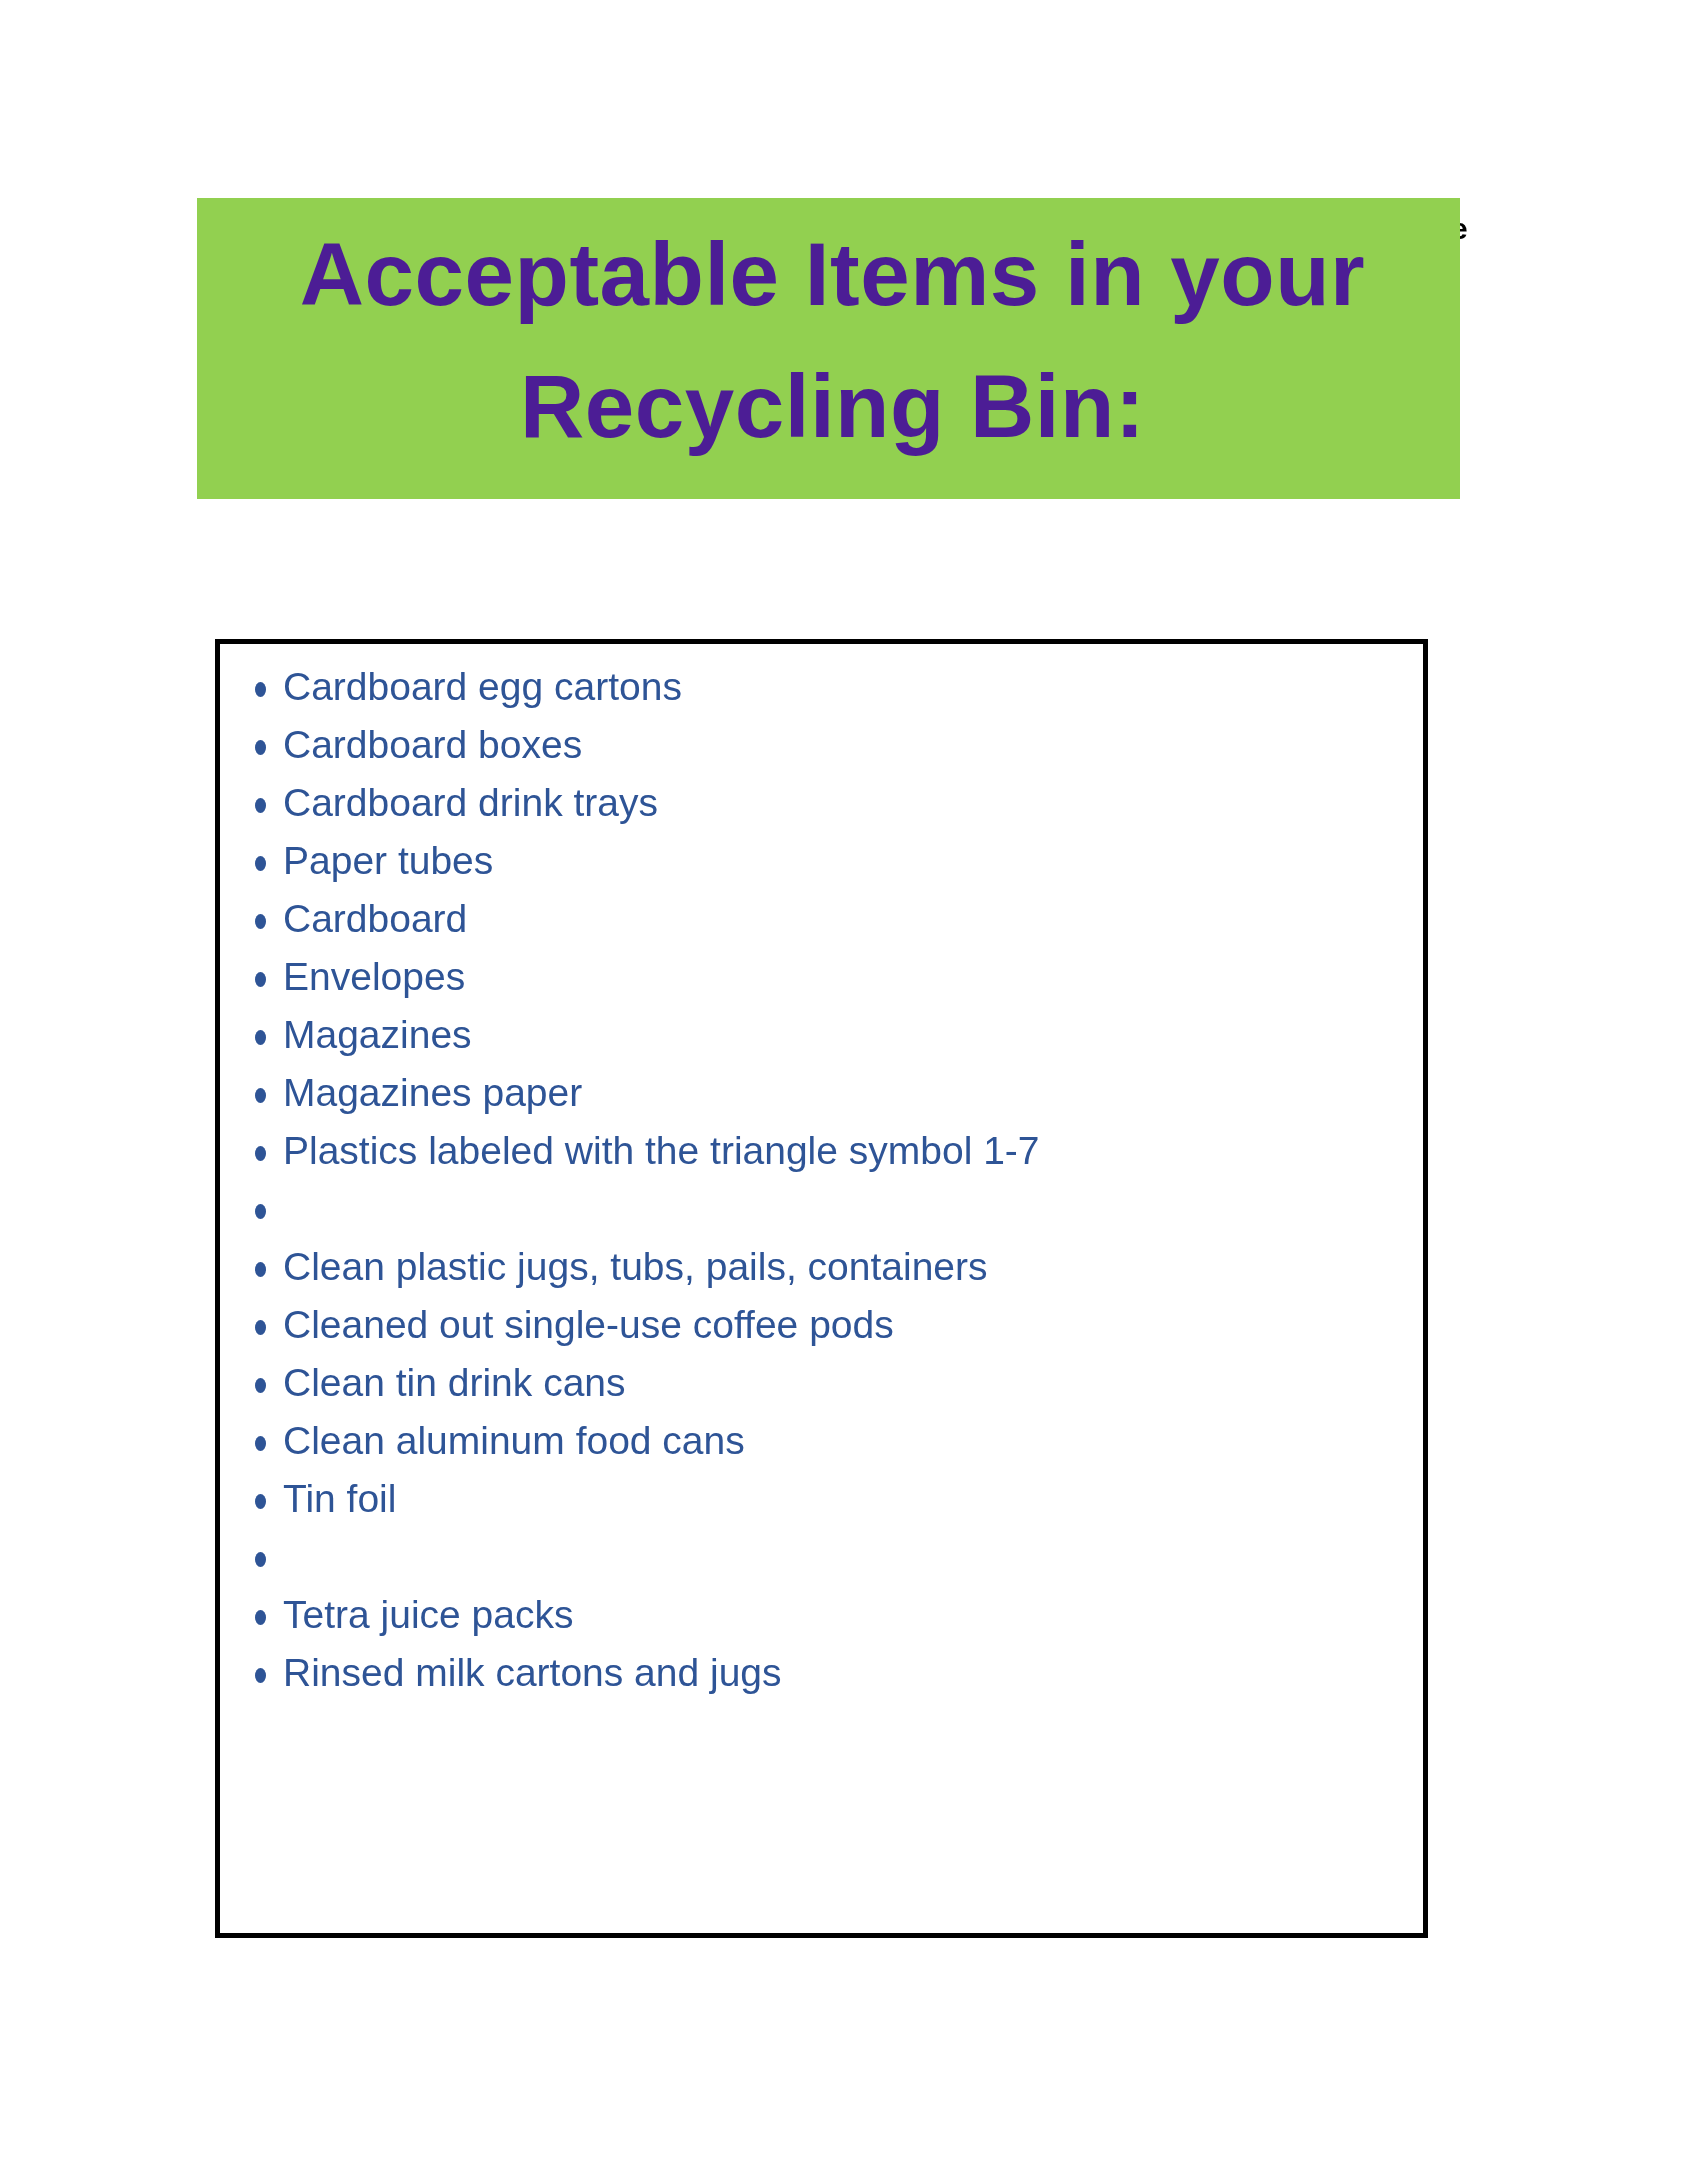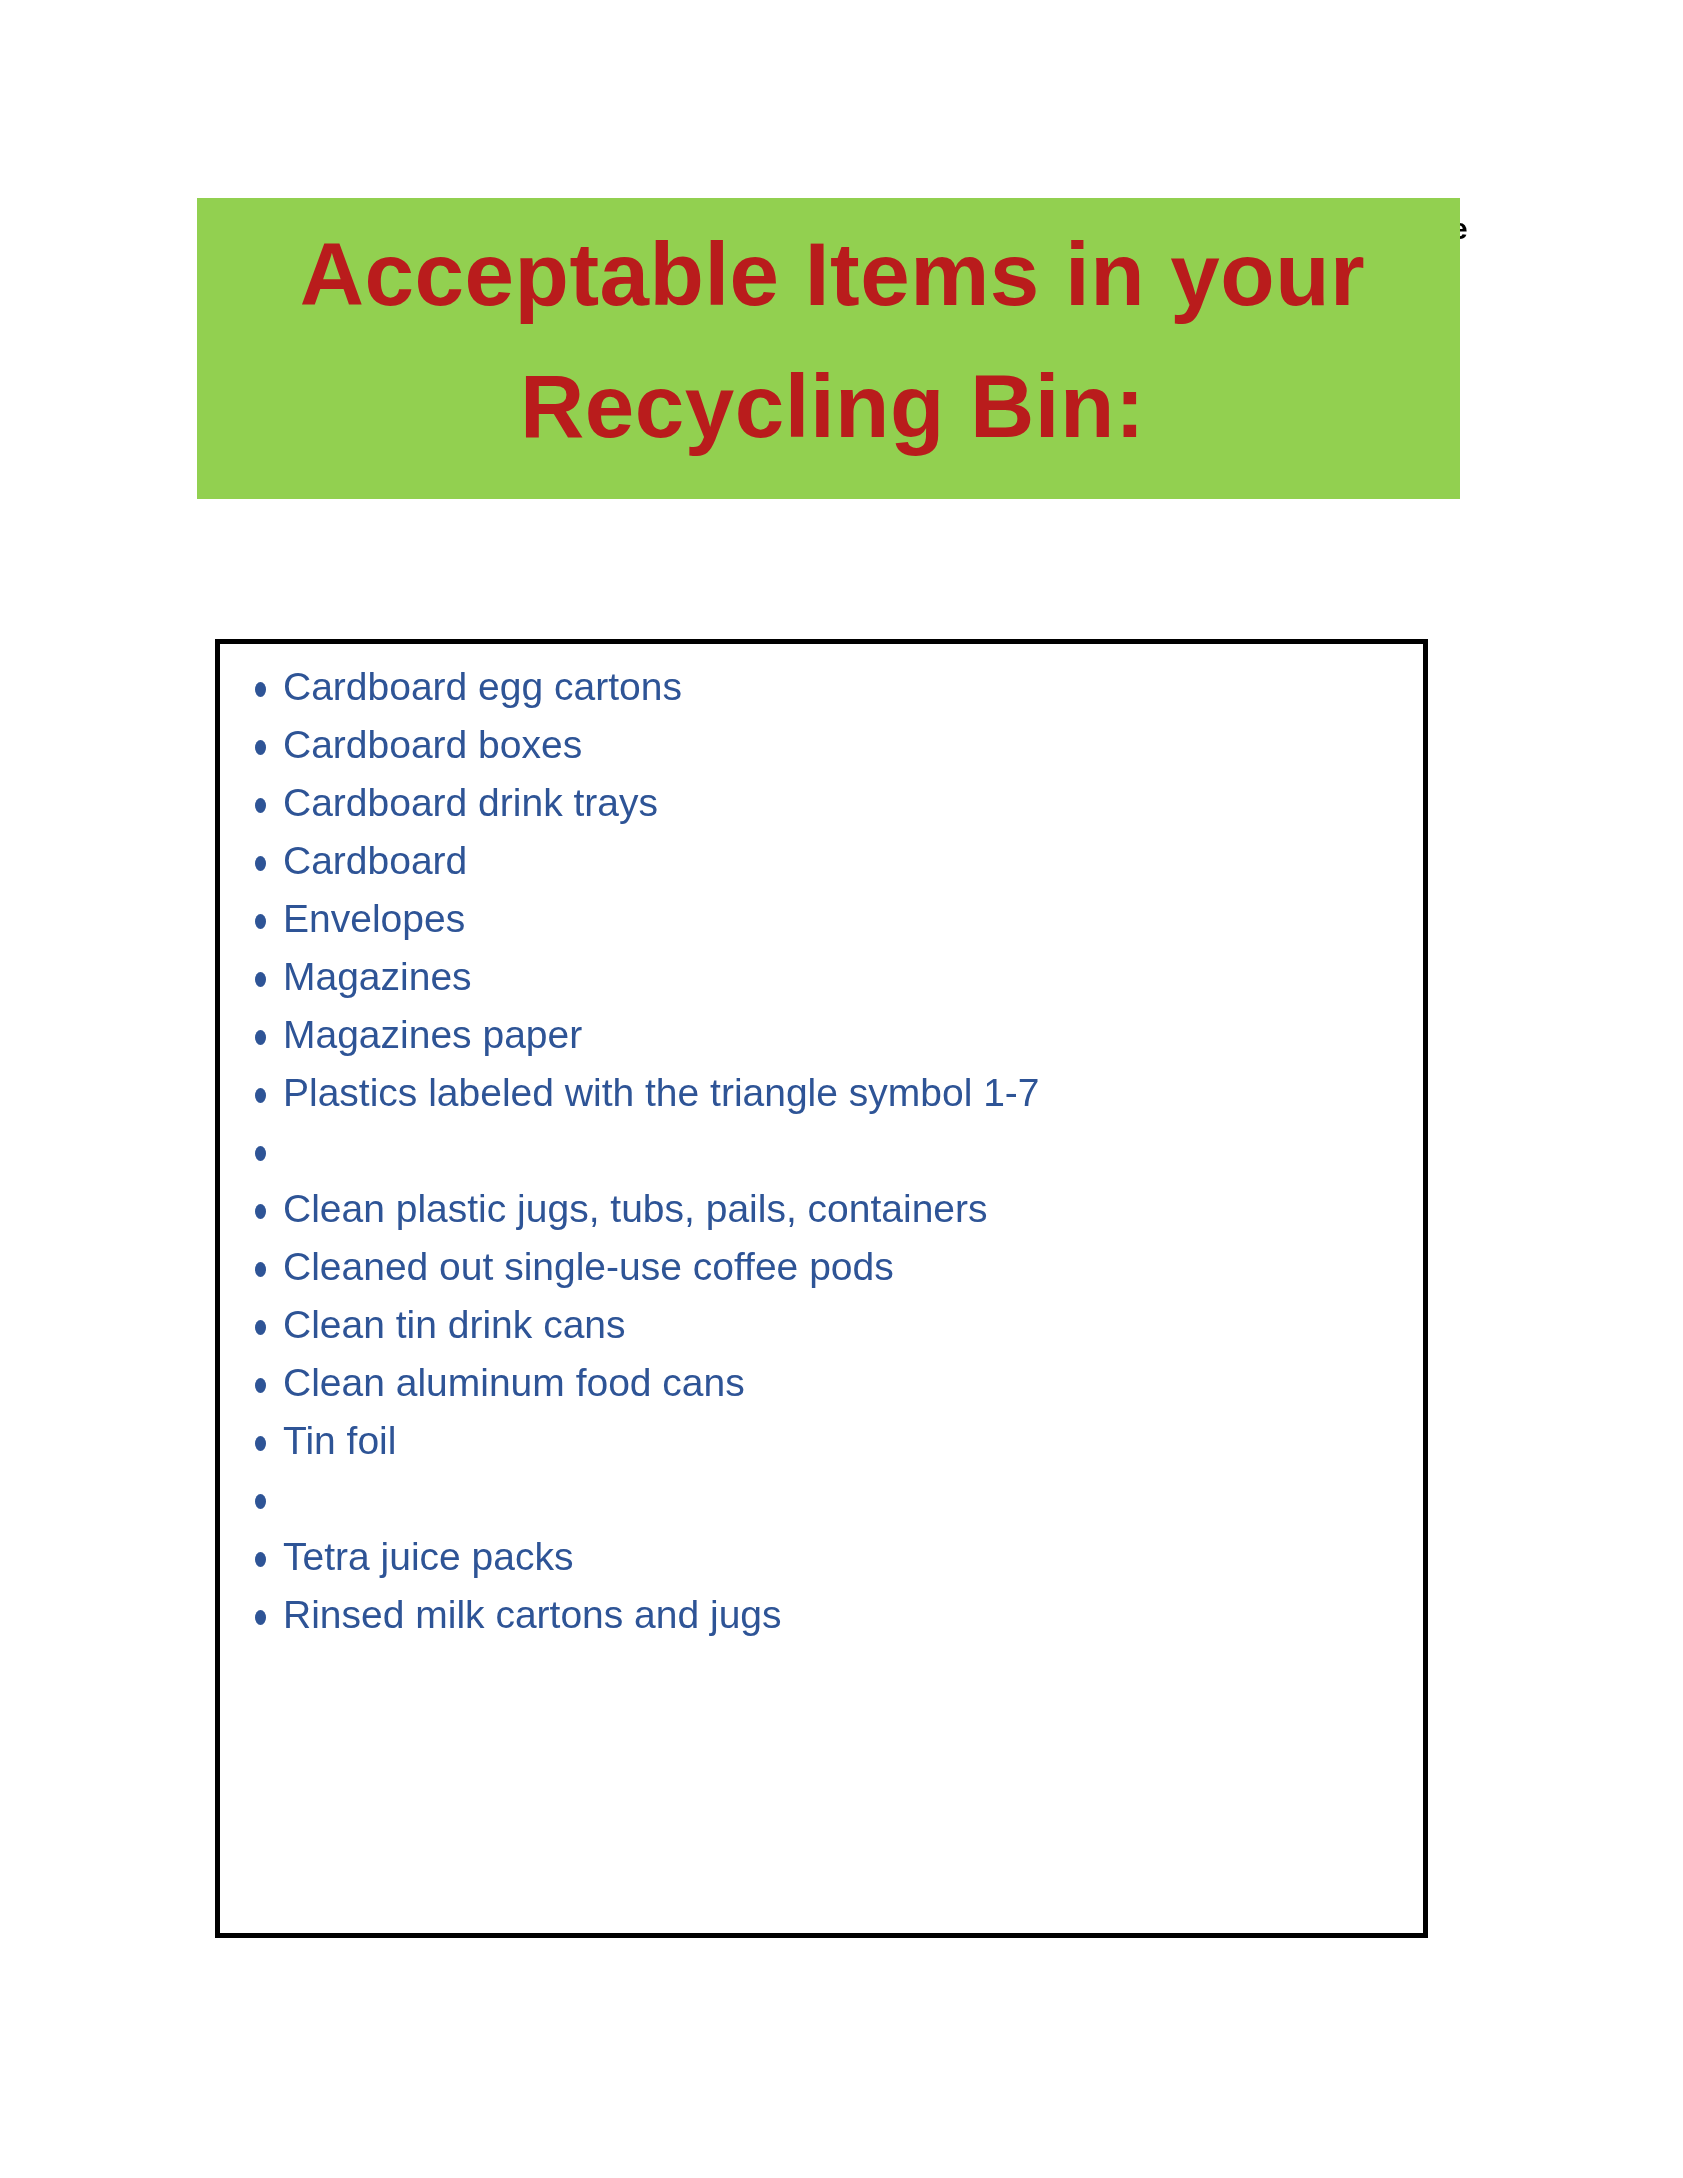--- a/index.html
+++ b/index.html
@@ -29,21 +29,21 @@
     background: #92D050;
     z-index: 2;
     box-sizing: border-box;
     padding-top: 10px;
     text-align: center;
   }
   .banner-line {
     font-size: 89px;
     line-height: 132px;
     font-weight: 700;
-    color: #b91c1c;
+    color: #4c1d95;
     letter-spacing: 0.5px;
     white-space: nowrap;
     padding-left: 8px;
   }
   .list-box {
     position: absolute;
     left: 215px;
     top: 639px;
     width: 1213px;
     height: 1299px;
@@ -86,20 +86,21 @@
   <div class="banner">
     <div class="banner-line">Acceptable Items in your</div>
     <div class="banner-line">Recycling Bin:</div>
   </div>
 
   <div class="list-box">
     <ul class="items-list">
       <li>Cardboard egg cartons</li>
       <li>Cardboard boxes</li>
       <li>Cardboard drink trays</li>
+      <li>Paper tubes</li>
       <li>Cardboard</li>
       <li>Envelopes</li>
       <li>Magazines</li>
       <li>Magazines paper</li>
       <li>Plastics labeled with the triangle symbol 1-7</li>
       <li></li>
       <li>Clean plastic jugs, tubs, pails, containers</li>
       <li>Cleaned out single-use coffee pods</li>
       <li>Clean tin drink cans</li>
       <li>Clean aluminum food cans</li>

